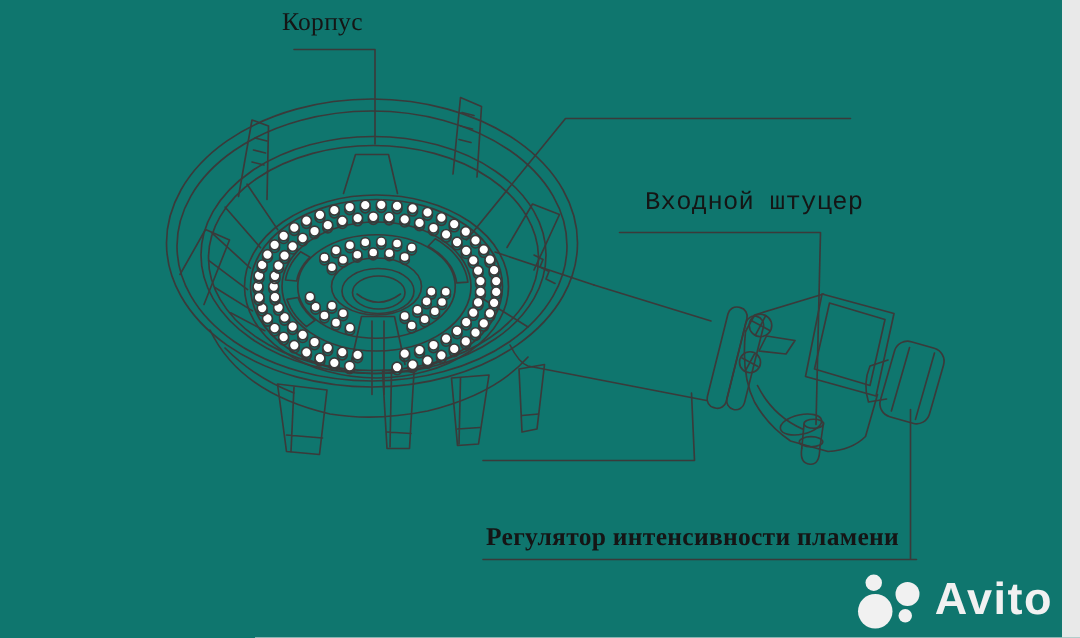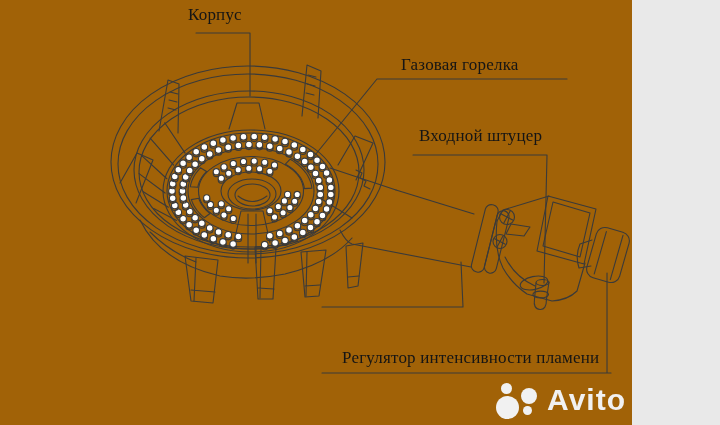--- a/index.html
+++ b/index.html
@@ -1,17 +1,17 @@
 <!DOCTYPE html>
 <html><head>
 <meta charset="utf-8">
 <style>
   html,body{margin:0;padding:0;background:#e9e9e9;}
   .stage{
-    position:relative;width:632px;height:425px;background:#a16207;
+    position:relative;width:708px;height:425px;background:#0f766e;
     overflow:hidden;font-family:"Liberation Serif",serif;
   }
   .stage svg{position:absolute;left:0;top:0;}
   .ln, #gen{stroke:#3a3a3a;stroke-width:1.1;fill:none;stroke-linecap:round;stroke-linejoin:round;}
   .lbl{
     position:absolute;color:#151515;font-size:17px;line-height:1.1;
     white-space:nowrap;letter-spacing:.2px;
   }
   .wm{position:absolute;right:6px;bottom:5px;display:flex;align-items:center;gap:7px;color:#f1f1f1;}
   .wm-logo{position:relative;width:46px;height:40px;}
@@ -358,23 +358,22 @@
     <g class="ln">
       <path d="M196,33 L250,33 L250,96"></path>
       <path d="M567,79 L377,79 L311,160"></path>
       <path d="M413,155 L547,155 L544,283"></path>
       <path d="M322,307 L463,307 L461,262"></path>
       <path d="M322,373 L611,373 M607,373 L607,273"></path>
     </g>
   </svg>
 
   <div class="lbl" style="left:188px;top:6px;">Корпус</div>
-  <div class="lbl" style="left:401px;top:56px;">Газовая горелка</div>
-  <div class="lbl" style="left:419px;top:127px;">Входной штуцер</div>
-  <div class="lbl" style="left:342px;top:349px;">Регулятор интенсивности пламени</div>
+  <div class="lbl" style="left:430px;top:127px;font-family:Liberation Mono, monospace;">Входной штуцер</div>
+  <div class="lbl" style="left:324px;top:349px;font-weight:bold;">Регулятор интенсивности пламени</div>
 
   <div class="wm">
     <span class="wm-logo">
       <i class="wm-c-big"></i>
         <i class="wm-c-tl"></i>
         <i class="wm-c-tr"></i>
         <i class="wm-c-br"></i>
     </span>
     <span class="wm-text">Avito</span>
   </div>

